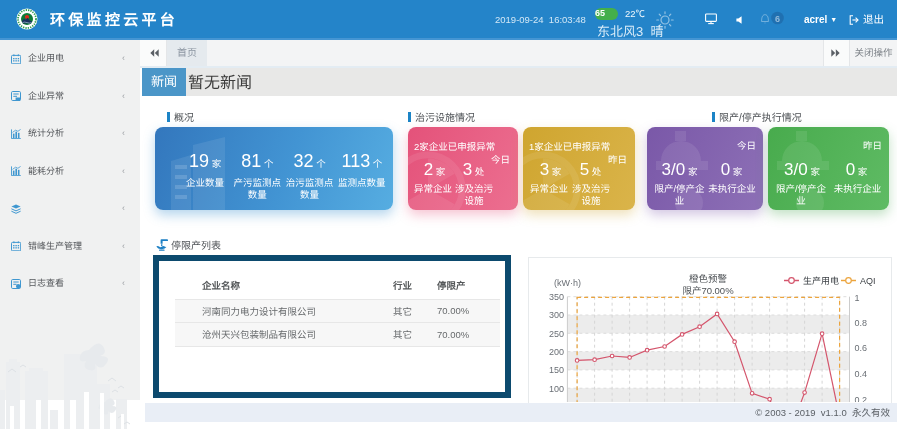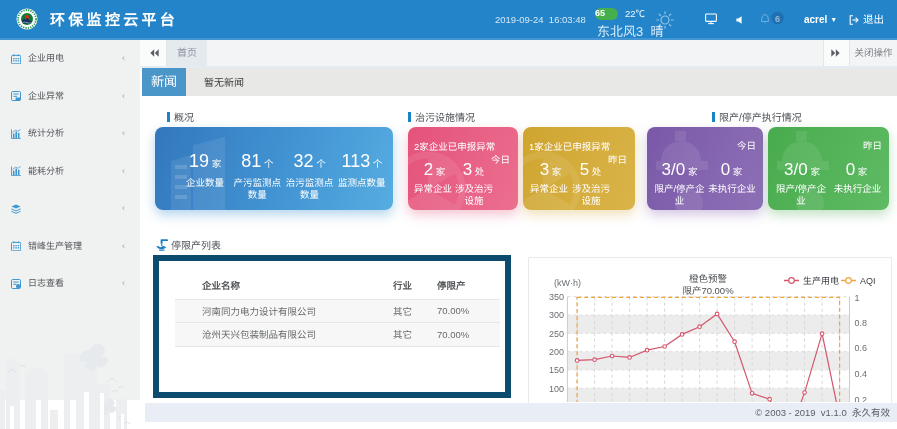--- a/index.html
+++ b/index.html
@@ -36,21 +36,21 @@
 .tab1 { left:167px; top:40px; width:40px; height:26px; background:#e5eaee;
   color:#8b95a1; font-size:10px; text-align:center; line-height:26px; }
 .tcell-r1 { left:823px; top:40px; width:27px; height:26px; background:#fafbfb; border-left:1px solid #e4e6e8; border-right:1px solid #e4e6e8; }
 .closeops { left:850px; top:40px; width:47px; height:26px; color:#7d8288; font-size:9.5px;
   text-align:center; line-height:26px; }
 
 
 .newsbar { left:142px; top:68px; width:755px; height:28px; background:#e8e8e7; }
 .newsbtn { left:142px; top:68px; width:44px; height:28px; background:#4b96c8;
   color:#fff; font-size:13px; text-align:center; line-height:28px; }
-.newstxt { left:204px; top:68px; height:28px; line-height:29px; color:#3c3c3c; font-size:10px; }
+.newstxt { left:188px; top:68px; height:28px; line-height:29px; color:#3c3c3c; font-size:16px; }
 
 
 .shead { font-size:10px; color:#4e5256; height:12px; line-height:12px; }
 .shead .bar { display:inline-block; width:3px; height:10px; background:#1c84c6;
   vertical-align:-1px; margin-right:4px; }
 
 
 .card { border-radius:8px; overflow:hidden; color:#fff; }
 .blue-card { left:155px; top:127px; width:238px; height:83px;
   background:linear-gradient(110deg,#3377bd 0%,#4294d3 55%,#56ade1 100%);

